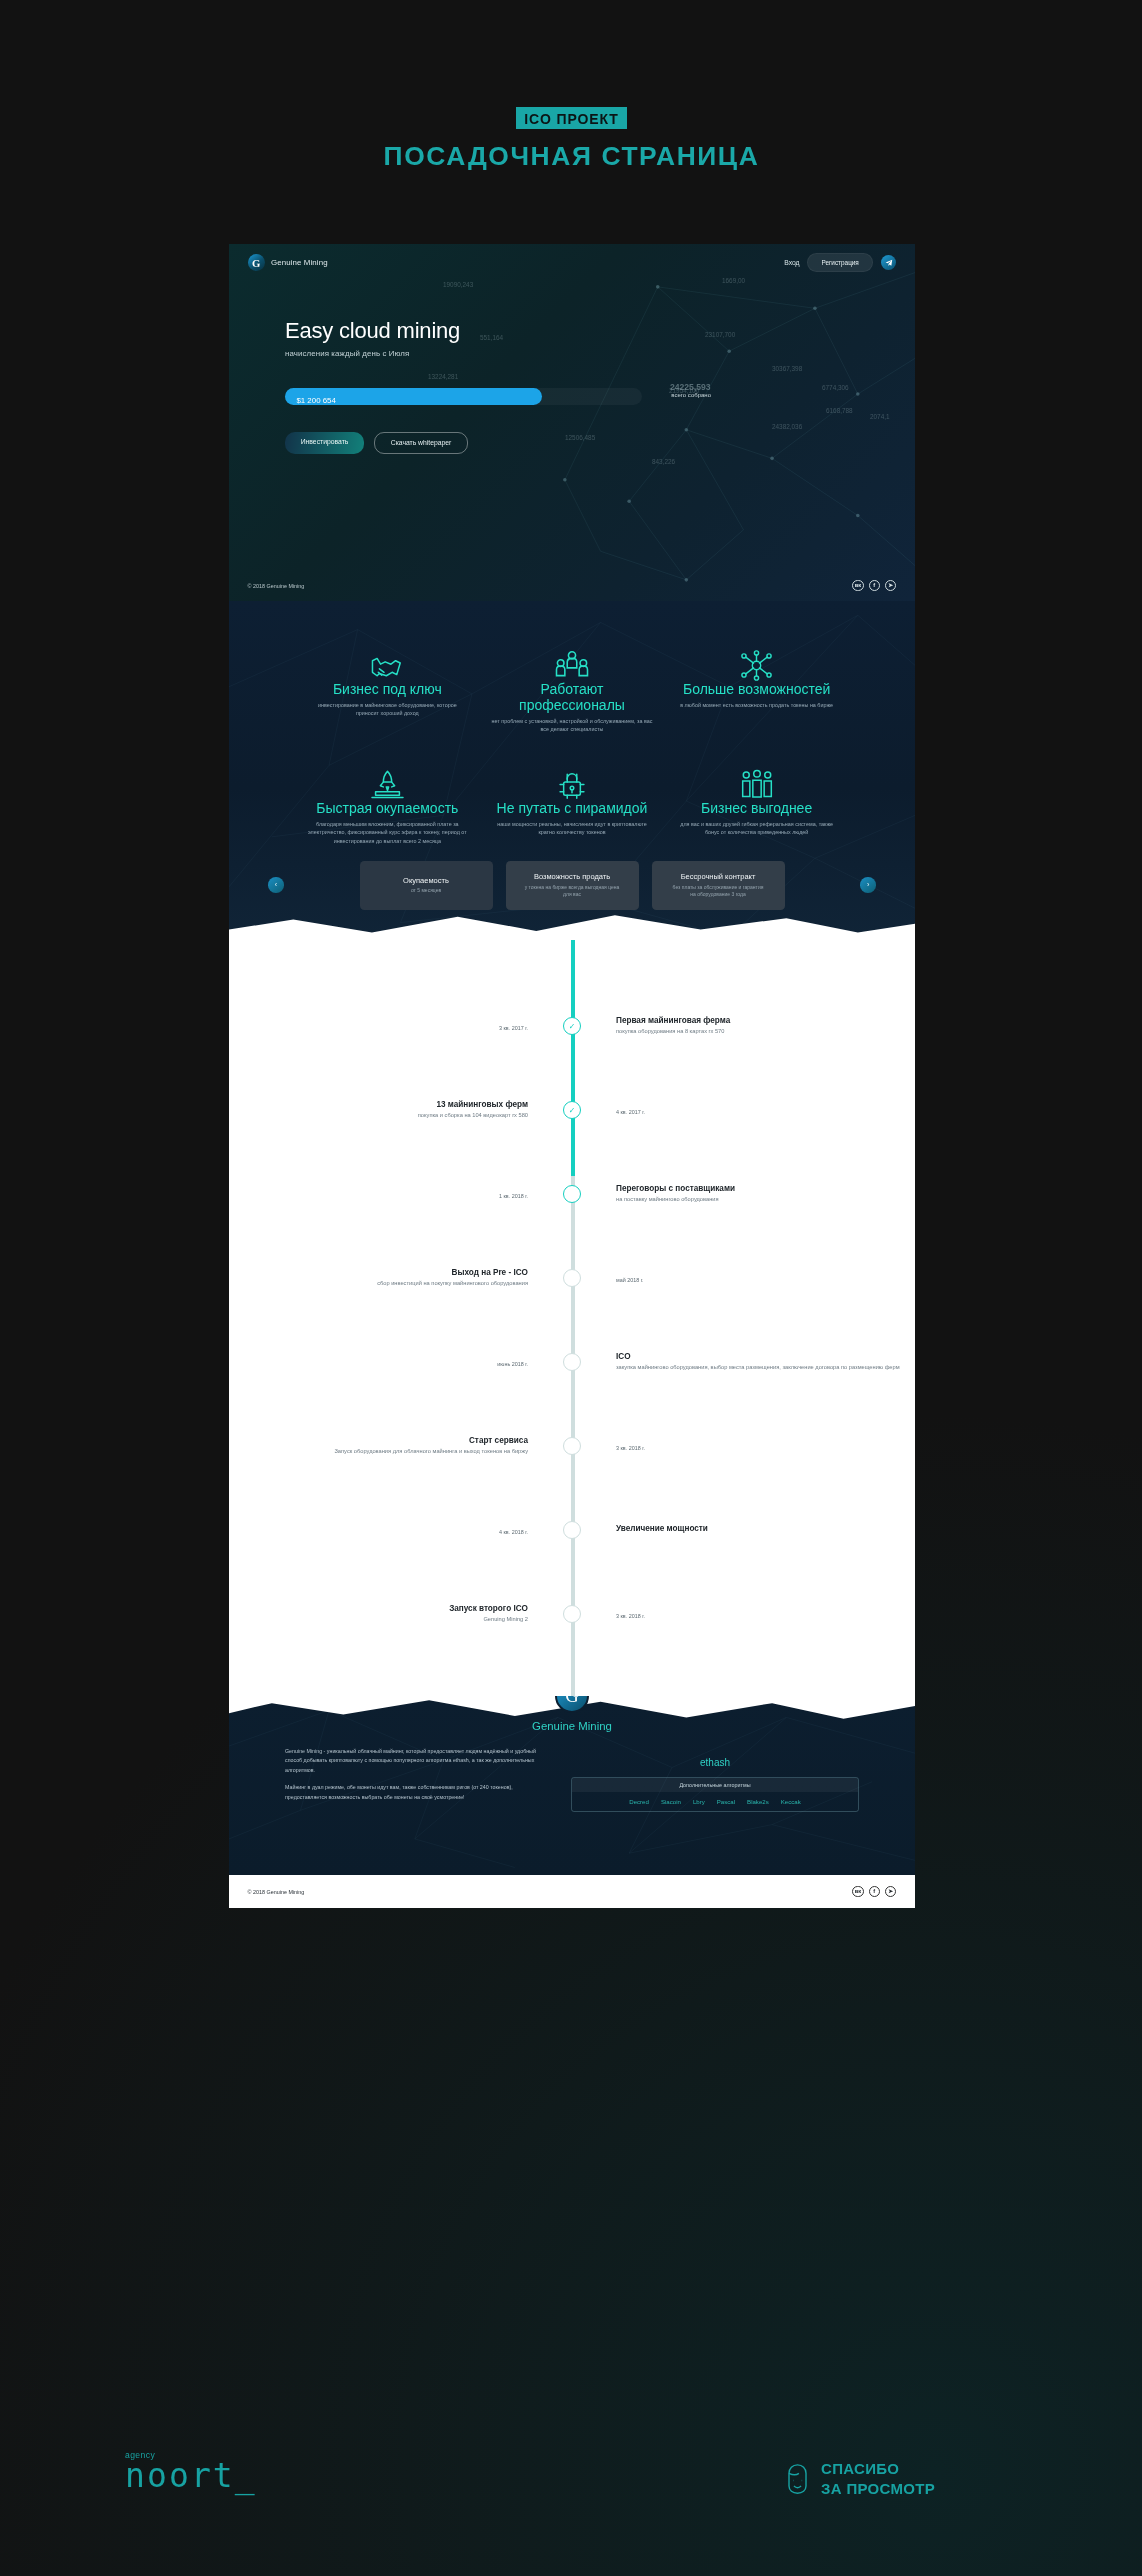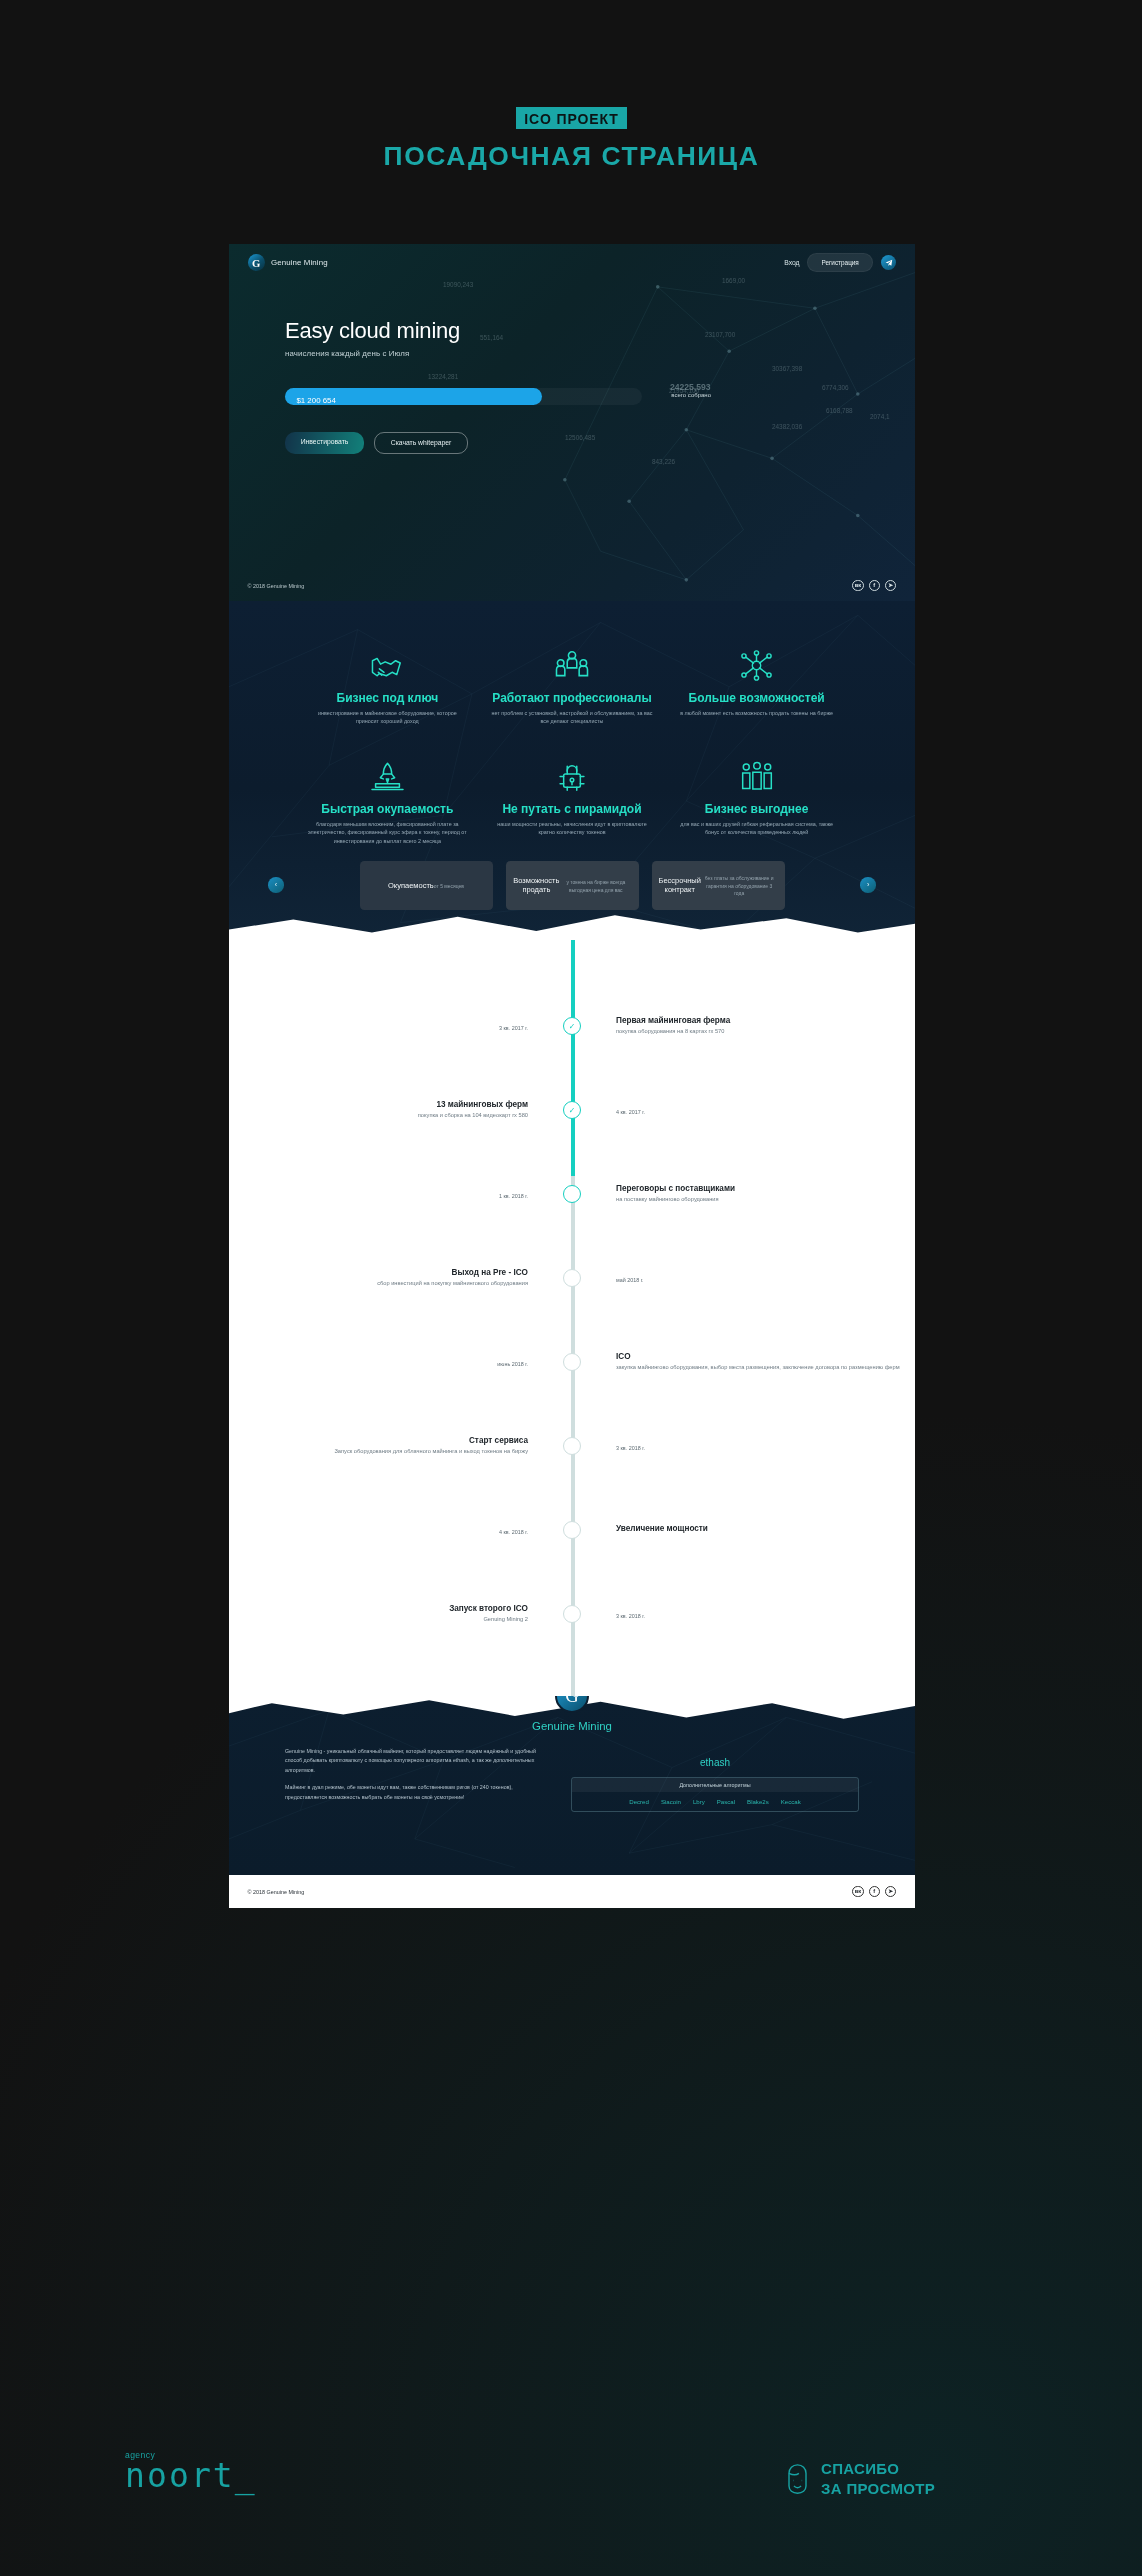--- a/index.html
+++ b/index.html
@@ -74,35 +74,35 @@
     display:flex;align-items:center;justify-content:center;color:#dfe9eb;
     font-size:5.7px;font-weight:700;}
 
   
   .features{position:relative;width:686px;height:339px;overflow:hidden;
     background:linear-gradient(180deg,#0d1f33 0%,#0c1c2d 55%,#102437 100%);}
   .feat-grid{position:relative;padding:39px 66px 0;
     display:grid;grid-template-columns:repeat(3,1fr);row-gap:26px;}
   .feat{text-align:center;padding:0 11.4px;}
   .feat-ico{height:41px;display:flex;align-items:flex-end;justify-content:center;}
-  .feat-t{color:#26e0c6;font-size:12px;font-weight:700;margin-top:10px;}
+  .feat-t{color:#26e0c6;font-size:14px;font-weight:400;}
   .feat-d{color:#96a9b6;font-size:5.4px;line-height:1.55;margin-top:3.6px;}
 
   
   .carou{position:relative;margin-top:15.7px;display:flex;align-items:center;
     justify-content:center;gap:13px;}
   .arrow{width:15.7px;height:15.7px;border-radius:50%;
     background:linear-gradient(140deg,#1b8fc4,#0d5f74);
     display:flex;align-items:center;justify-content:center;color:#eaf6f9;
     font-size:7.1px;}
   .arrow.l{position:absolute;left:39px;}
   .arrow.r{position:absolute;right:39px;}
   .card{width:133px;height:49px;border-radius:4.3px;background:#333e49;
-    display:flex;flex-direction:row;align-items:center;justify-content:center;
-    padding:0 7px;text-align:center;}
+    display:flex;flex-direction:column;align-items:center;justify-content:center;
+    padding:0 19px;text-align:center;}
   .card.dim{background:#2b3744;}
   .card-t{color:#f0f4f6;font-size:7.5px;}
   .card-d{color:#93a2ac;font-size:5px;margin-top:2.9px;line-height:1.5;}
 
   
   .zig{width:686px;height:30px;display:block;}
 
   
   .tl{position:relative;width:686px;background:#fff;padding:44px 0 40px;}
   .tl-line{position:absolute;left:342px;top:0;width:3.6px;height:100%;

